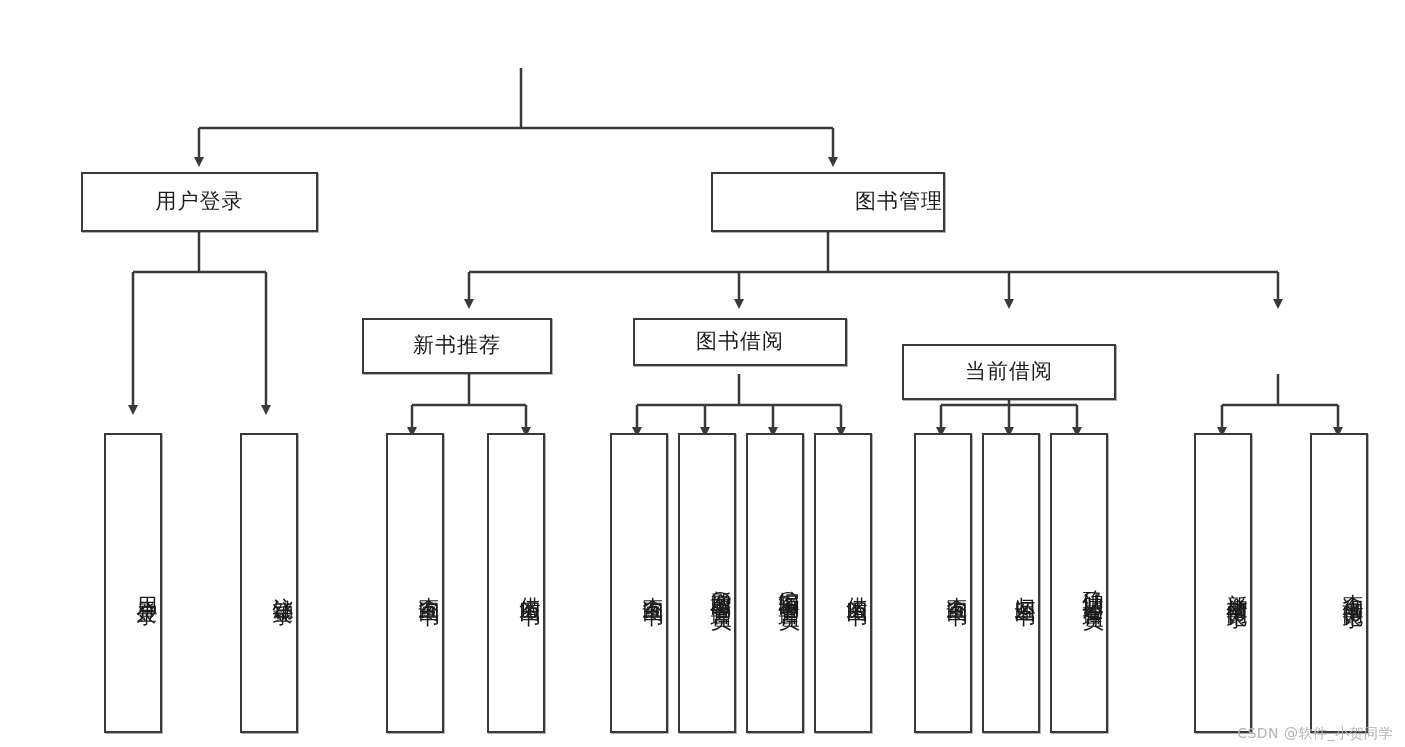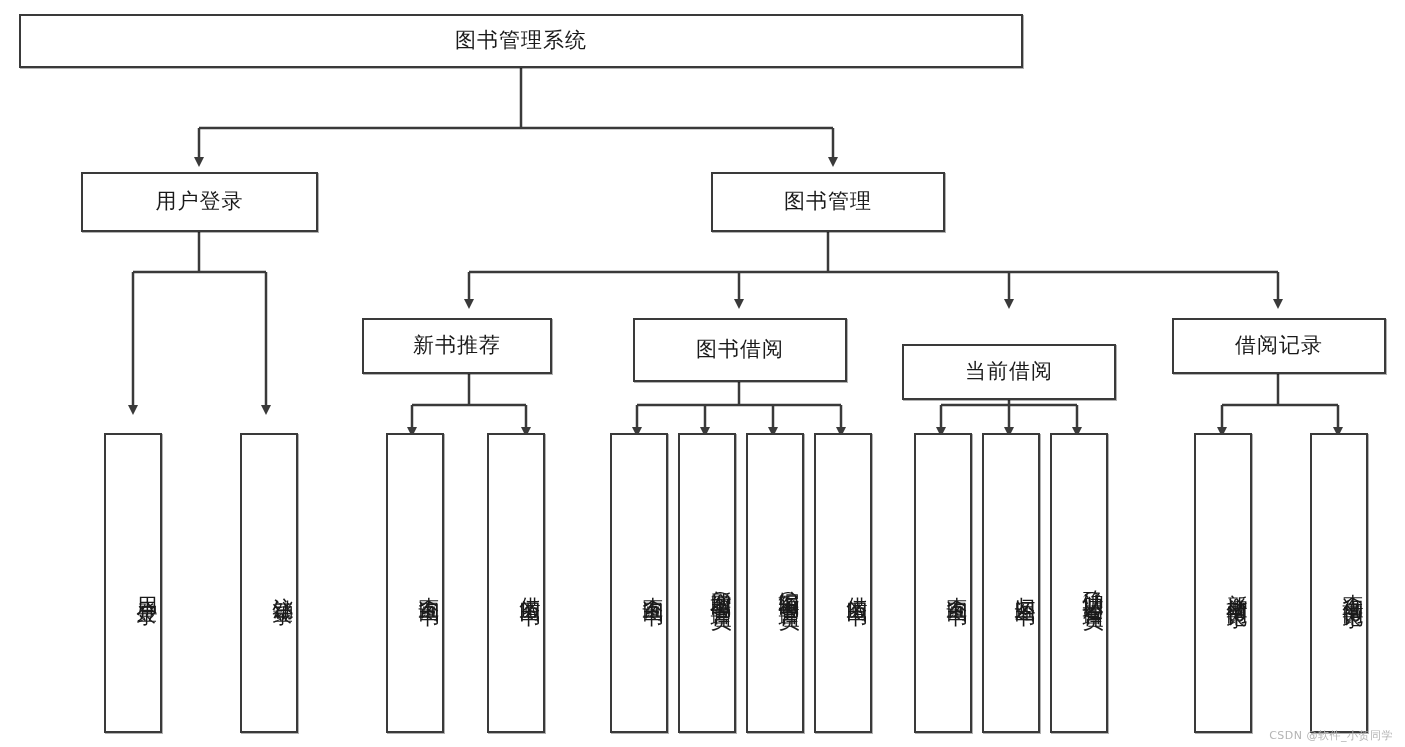--- a/index.html
+++ b/index.html
@@ -54,21 +54,21 @@
   .node.vert .vlabel {
     writing-mode: vertical-rl;
     text-orientation: upright;
     display: block;
     white-space: nowrap;
   }
   .watermark {
     position: absolute;
     right: 12px;
     bottom: 4px;
-    font-size: 11px;
+    font-size: 14px;
     color: #b4b4b4;
     letter-spacing: 0.5px;
     white-space: nowrap;
   }
 </style>
 </head>
 <body>
 
 <div id="diagram-root">
 
@@ -115,42 +115,36 @@
       <path d="M1009,405 L1009,428" marker-end="url(#arrow)"></path>
       <path d="M1077,405 L1077,428" marker-end="url(#arrow)"></path>
 
       <path d="M1278,374 L1278,405"></path>
       <path d="M1222,405 L1338,405"></path>
       <path d="M1222,405 L1222,428" marker-end="url(#arrow)"></path>
       <path d="M1338,405 L1338,428" marker-end="url(#arrow)"></path>
     </g>
   </svg>
 
-  <div class="node horiz" style="left:19px; top:14px; width:1004px; height:54px;">
-    <span>图书管理系统</span>
-  </div>
 
   <div class="node horiz" style="left:81px; top:172px; width:237px; height:60px;">
     <span>用户登录</span>
   </div>
-  <div class="node horiz" style="left:711px; top:172px; width:234px; height:60px;">
+  <div class="node horiz" style="left:711px; top:172px; width:234px; height:60px;justify-content:flex-end;">
     <span>图书管理</span>
   </div>
 
   <div class="node horiz" style="left:362px; top:318px; width:190px; height:56px;">
     <span>新书推荐</span>
   </div>
-  <div class="node horiz" style="left:633px; top:318px; width:214px; height:64px;">
+  <div class="node horiz" style="left:633px; top:318px; width:214px; height:48px;">
     <span>图书借阅</span>
   </div>
   <div class="node horiz" style="left:902px; top:318px; width:214px; height:56px;margin-top:26px;">
     <span>当前借阅</span>
-  </div>
-  <div class="node horiz" style="left:1172px; top:318px; width:214px; height:56px;">
-    <span>借阅记录</span>
   </div>
 
   <div class="node vert" style="left:104px; top:433px; width:58px; height:300px;">
     <span class="vlabel">用户登录</span>
   </div>
   <div class="node vert" style="left:240px; top:433px; width:58px; height:300px;">
     <span class="vlabel">注销登录</span>
   </div>
 
   <div class="node vert" style="left:386px; top:433px; width:58px; height:300px;">

